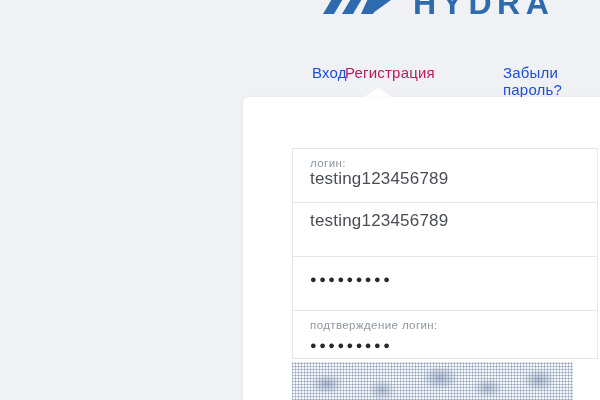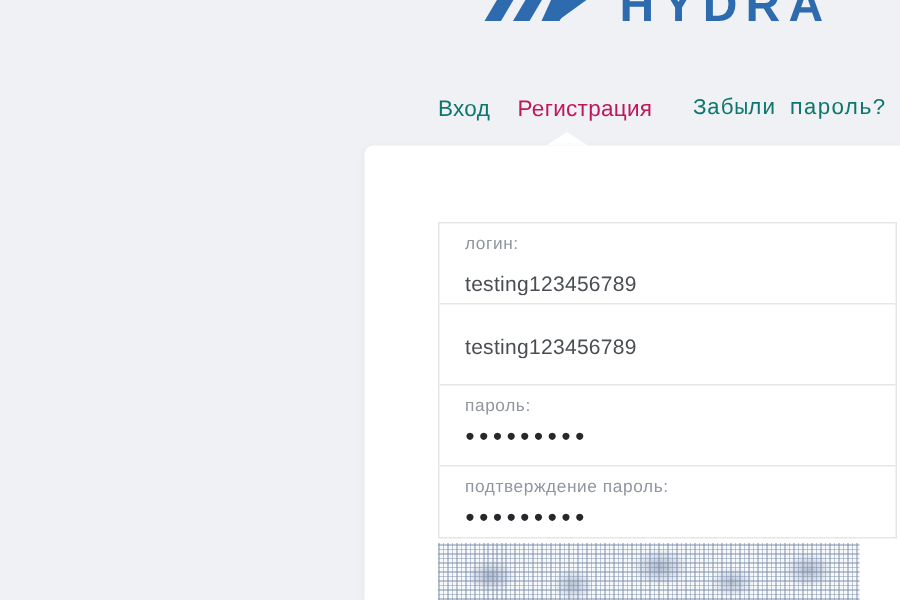--- a/index.html
+++ b/index.html
@@ -5,48 +5,48 @@
   html,body{margin:0;padding:0;}
   body{
     width:600px;height:400px;overflow:hidden;position:relative;
     background:#f0f1f4;
     font-family:"Liberation Sans", sans-serif;
   }
   
   .logo{position:absolute;left:318px;top:-38px;width:250px;height:56px;}
   
   .tab{position:absolute;top:64px;font-size:15px;text-decoration:none;cursor:pointer;letter-spacing:.2px;}
-  .tab.link{color:#0f766e;}
+  .tab.link{color:#1d4ed8;margin-left:20px;}
   .tab.active{color:#be185d;cursor:default;}
   #tab-login{left:292px;}
   #tab-register{left:345px;}
-  #tab-forgot{left:462px;font-family:Liberation Mono, monospace;}
+  #tab-forgot{left:483px;}
   
   .card{
     position:absolute;left:243px;top:97px;width:357px;height:303px;
     background:#ffffff;border-radius:6px 0 0 0;
     box-shadow:0 1px 5px rgba(60,70,90,.07);
   }
   .caret{
     position:absolute;left:364px;top:88px;width:0;height:0;
     border-left:14px solid transparent;border-right:14px solid transparent;
     border-bottom:9px solid #ffffff;
   }
   
   .fields{
     position:absolute;left:49px;top:51px;width:306px;box-sizing:border-box;
     border:1px solid #e4e7ea;background:#fff;
   }
   .frow{height:54px;box-sizing:border-box;border-bottom:1px solid #e4e7ea;padding:8px 12px 0 17px;}
   .frow:last-child{border-bottom:none;height:47px;}
   .flabel{font-size:11.5px;color:#8f969e;letter-spacing:.4px;display:block;}
   .fvalue{
-    display:block;border:0;outline:0;background:transparent;padding:0;margin-top:12px;
+    display:block;border:0;outline:0;background:transparent;padding:0;margin-top:0;
     width:100%;font-family:"Liberation Sans", sans-serif;
-    font-size:14px;color:#4a4e54;letter-spacing:.2px;
+    font-size:17px;color:#4a4e54;letter-spacing:.2px;
   }
   .fvalue.pw{font-size:11px;letter-spacing:2.5px;color:#26282c;margin-top:8px;}
   
   .captcha{
     position:absolute;left:49px;top:265px;width:281px;height:38px;
     background-color:#f7f9fb;
     background-image:
       radial-gradient(ellipse 26px 17px at 35px 22px, rgba(116,136,168,.55), transparent 62%),
       radial-gradient(ellipse 22px 18px at 90px 28px, rgba(116,136,168,.48), transparent 62%),
       radial-gradient(ellipse 30px 20px at 148px 16px, rgba(116,136,168,.55), transparent 62%),
@@ -81,25 +81,24 @@
     <div class="frow">
       <span class="flabel">логин:</span>
       <input class="fvalue" type="text" value="testing123456789" style="">
     </div>
 
     <div class="frow">
       <input class="fvalue" type="text" value="testing123456789" style="">
     </div>
 
     <div class="frow">
-      <span class="flabel">пароль:</span>
       <input class="fvalue pw" type="text" value="●●●●●●●●●" style="">
     </div>
 
     <div class="frow">
-      <span class="flabel">подтверждение пароль:</span>
+      <span class="flabel">подтверждение логин:</span>
       <input class="fvalue pw" type="text" value="●●●●●●●●●" style="">
     </div>
 
   </div>
 
   <div class="captcha"></div>
 </div>
 
 </body></html>

